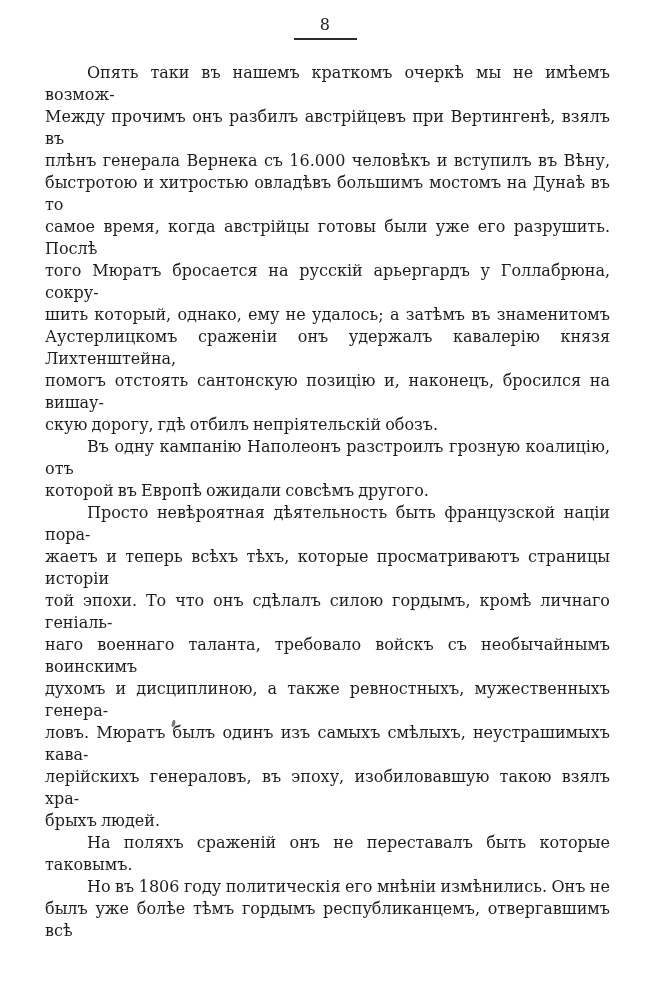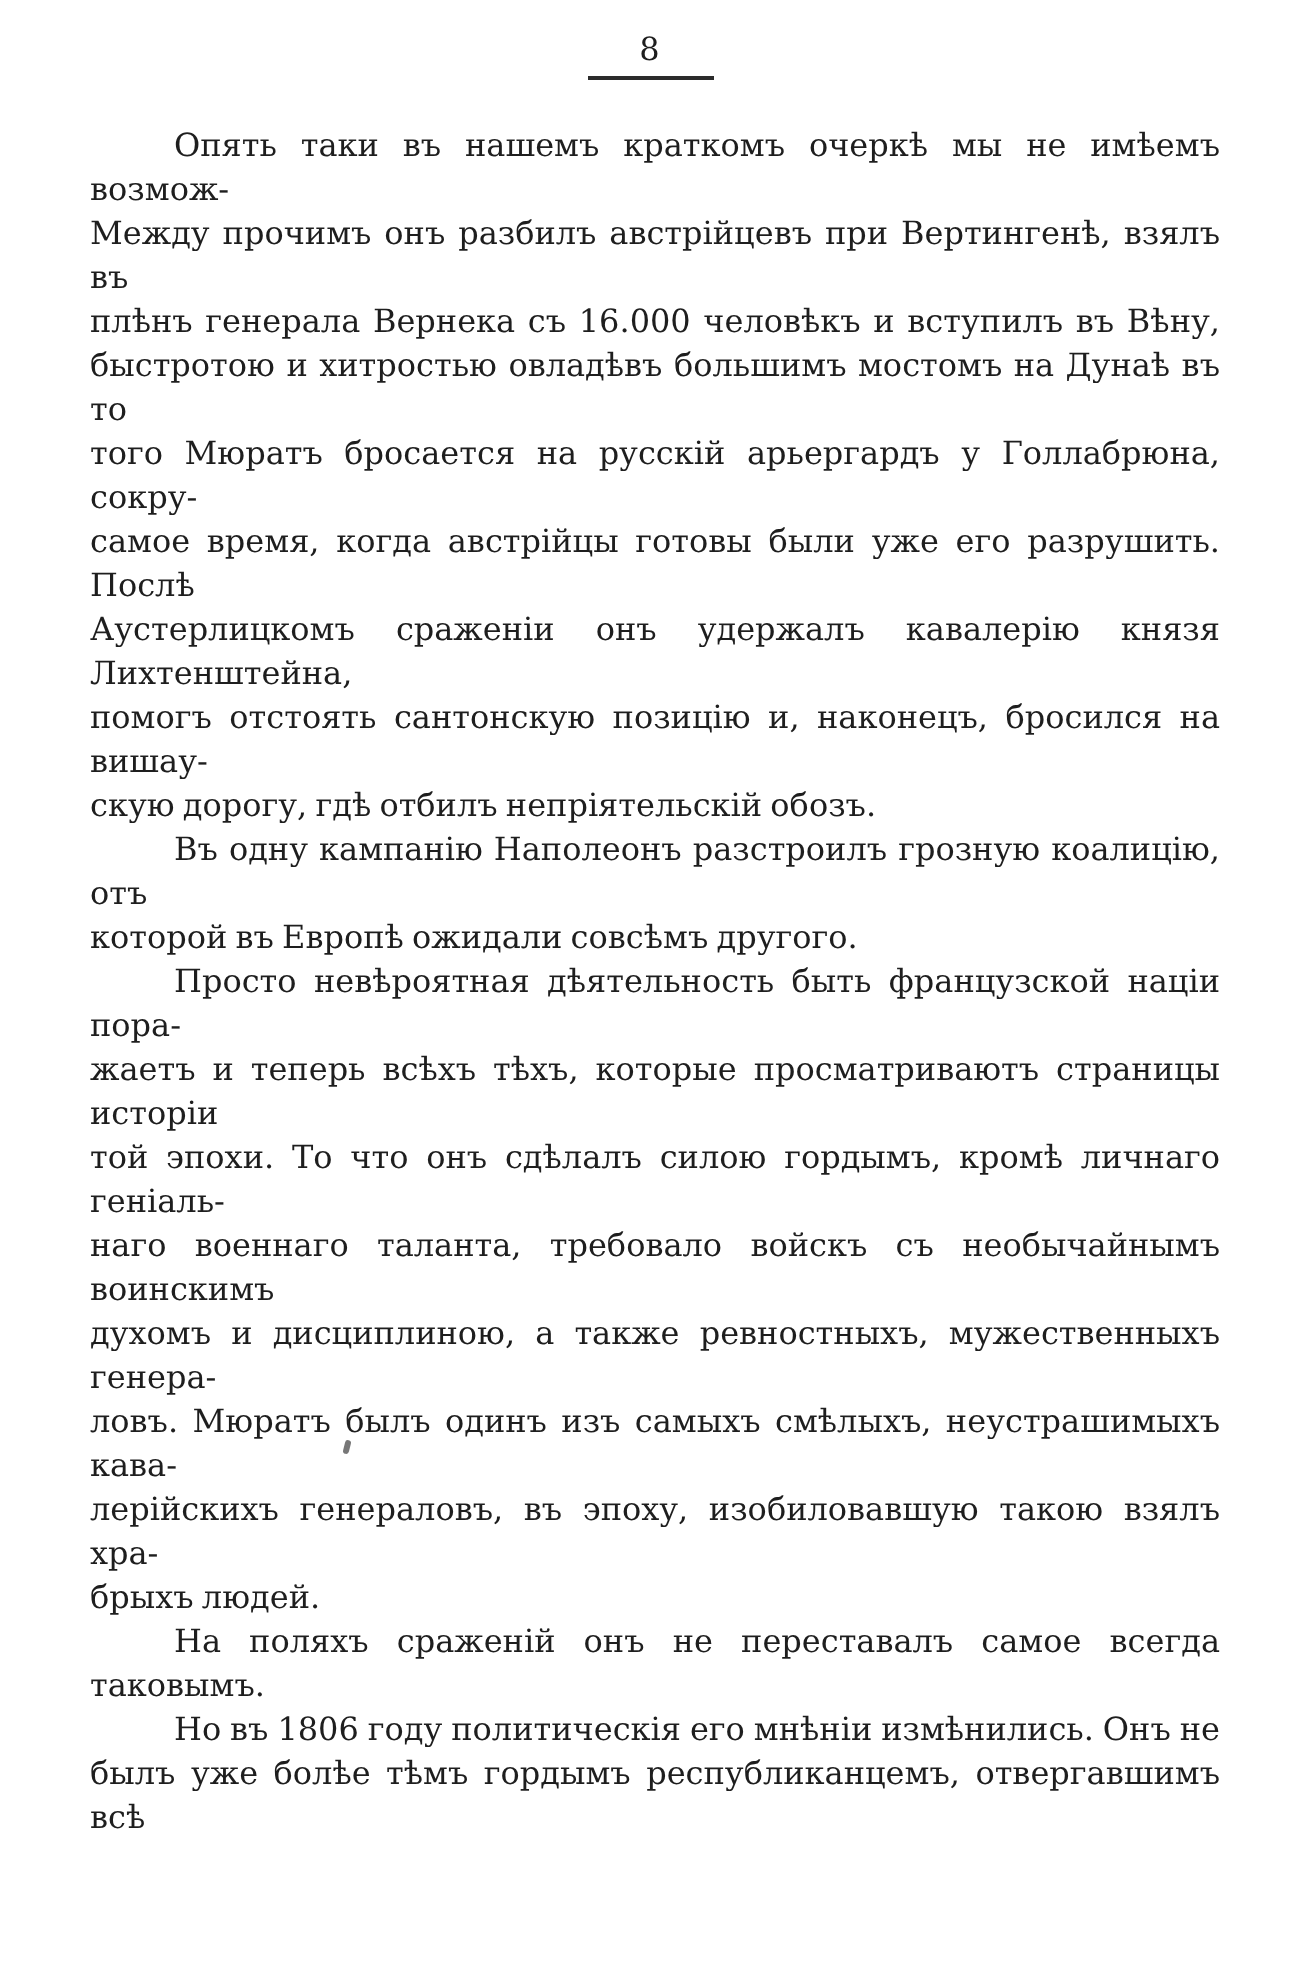--- a/index.html
+++ b/index.html
@@ -57,42 +57,43 @@
     <span class="page-number">8</span>
     <div class="header-rule"></div>
   </div>
 
   <div class="text-block" id="text-block">
       <div class="paragraph">
         <div class="line indent">Опять таки въ нашемъ краткомъ очеркѣ мы не имѣемъ возмож-</div>
         <div class="line">Между прочимъ онъ разбилъ австрійцевъ при Вертингенѣ, взялъ въ</div>
         <div class="line">плѣнъ генерала Вернека съ 16.000 человѣкъ и вступилъ въ Вѣну,</div>
         <div class="line">быстротою и хитростью овладѣвъ большимъ мостомъ на Дунаѣ въ то</div>
+        <div class="line">самое время, когда австрійцы готовы были уже его разрушить. Послѣ</div>
         <div class="line">того Мюратъ бросается на русскій арьергардъ у Голлабрюна, сокру-</div>
-        <div class="line">самое время, когда австрійцы готовы были уже его разрушить. Послѣ</div>
+        <div class="line">шить который, однако, ему не удалось; а затѣмъ въ знаменитомъ</div>
         <div class="line">Аустерлицкомъ сраженіи онъ удержалъ кавалерію князя Лихтенштейна,</div>
         <div class="line">помогъ отстоять сантонскую позицію и, наконецъ, бросился на вишау-</div>
         <div class="line short">скую дорогу, гдѣ отбилъ непріятельскій обозъ.</div>
       </div>
       <div class="paragraph">
         <div class="line indent">Въ одну кампанію Наполеонъ разстроилъ грозную коалицію, отъ</div>
         <div class="line short">которой въ Европѣ ожидали совсѣмъ другого.</div>
       </div>
       <div class="paragraph">
         <div class="line indent">Просто невѣроятная дѣятельность быть французской націи пора-</div>
         <div class="line">жаетъ и теперь всѣхъ тѣхъ, которые просматриваютъ страницы исторіи</div>
         <div class="line">той эпохи. То что онъ сдѣлалъ силою гордымъ, кромѣ личнаго геніаль-</div>
         <div class="line">наго военнаго таланта, требовало войскъ съ необычайнымъ воинскимъ</div>
         <div class="line">духомъ и дисциплиною, а также ревностныхъ, мужественныхъ генера-</div>
         <div class="line">ловъ. Мюратъ былъ одинъ изъ самыхъ смѣлыхъ, неустрашимыхъ кава-</div>
         <div class="line">лерійскихъ генераловъ, въ эпоху, изобиловавшую такою взялъ хра-</div>
         <div class="line short">брыхъ людей.</div>
       </div>
       <div class="paragraph">
-        <div class="line indent">На поляхъ сраженій онъ не переставалъ самое всегда таковымъ.</div>
+        <div class="line indent">На поляхъ сраженій онъ не переставалъ быть которые таковымъ.</div>
       </div>
       <div class="paragraph">
         <div class="line indent">Но въ 1806 году политическія его мнѣніи измѣнились. Онъ не</div>
         <div class="line">былъ уже болѣе тѣмъ гордымъ республиканцемъ, отвергавшимъ всѣ</div>
       </div>
     </div>
 
   <div class="ink-speck"></div>
 
 </div>

